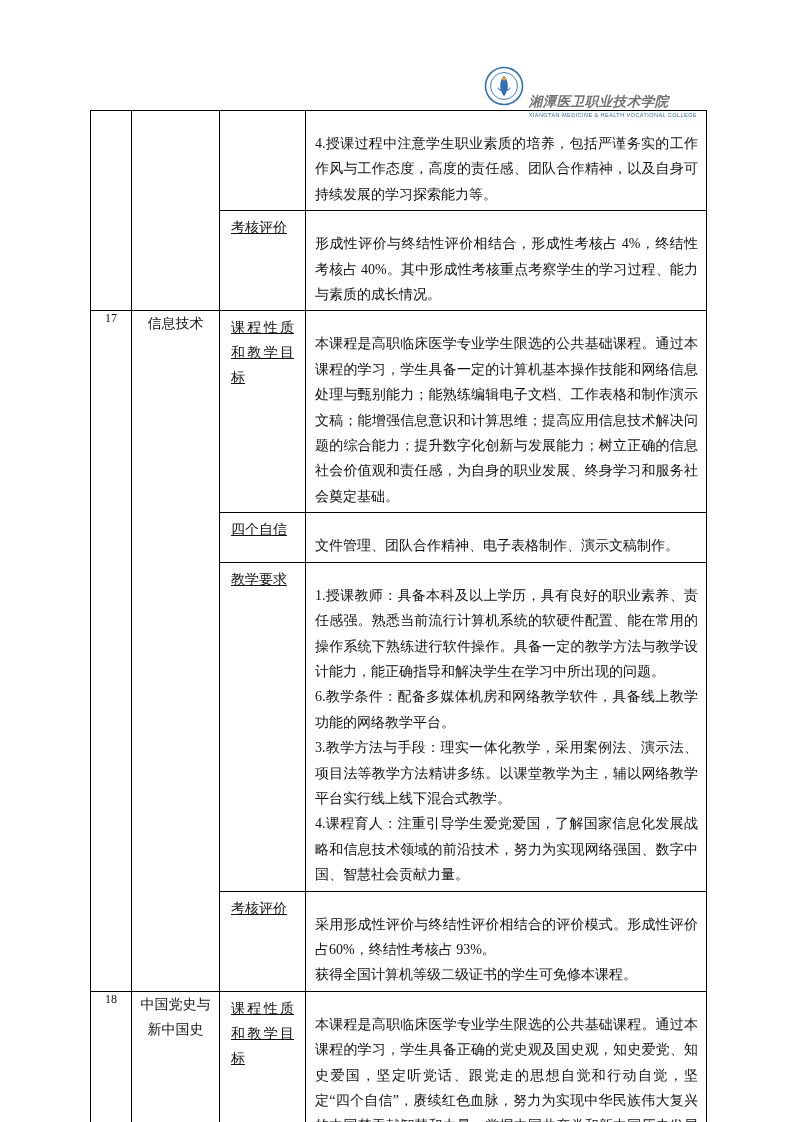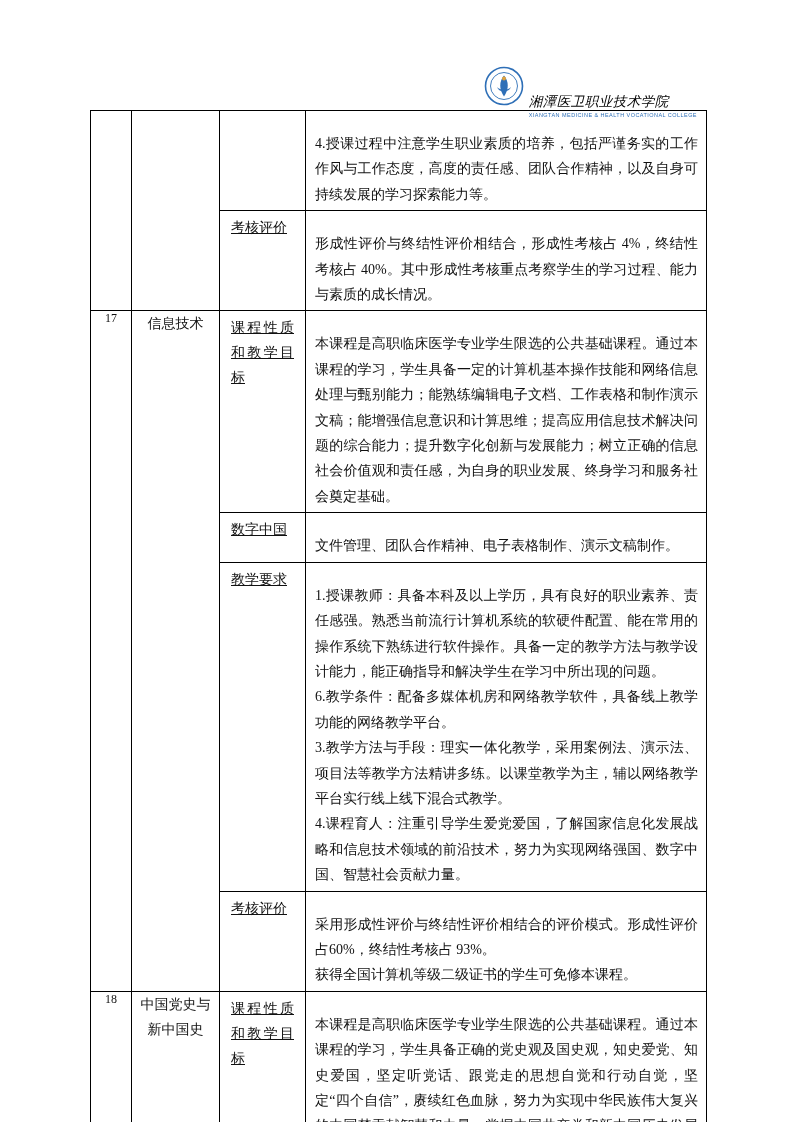--- a/index.html
+++ b/index.html
@@ -19,23 +19,23 @@
     position: absolute;
     top: 54px;
     right: 96px;
     display: flex;
     align-items: center;
     gap: 5px;
   }
   .emblem { display: block; width: 40px; height: 40px; }
   .logo-text { display: flex; flex-direction: column; align-items: flex-start; }
   .logo-title {
-    color: #000000;
+    color: #737373;
     font-size: 13.5px;
-    font-weight: normal;
+    font-weight: bold;
     font-style: italic;
     letter-spacing: 0.5px;
     white-space: nowrap;
     line-height: 17px;
     margin-top: 39px;
   }
   .logo-subtitle {
     color: #2e6fb7;
     font-size: 5.5px;
     font-family: "Liberation Sans", sans-serif;
@@ -141,21 +141,21 @@
         </tr>
         <tr style="height: 151px;">
           <td class="col-id" rowspan="4">17</td>
           <td class="col-course" rowspan="4">信息技术</td>
           <td class="col-label">课程性质和教学目标</td>
           <td class="col-content">
             <div class="para">本课程是高职临床医学专业学生限选的公共基础课程。通过本课程的学习，学生具备一定的计算机基本操作技能和网络信息处理与甄别能力；能熟练编辑电子文档、工作表格和制作演示文稿；能增强信息意识和计算思维；提高应用信息技术解决问题的综合能力；提升数字化创新与发展能力；树立正确的信息社会价值观和责任感，为自身的职业发展、终身学习和服务社会奠定基础。</div>
           </td>
         </tr>
         <tr style="height: 29px;">
-          <td class="col-label">数字中国</td>
+          <td class="col-label">四个自信</td>
           <td class="col-content">
             <div class="para">文件管理、团队合作精神、电子表格制作、演示文稿制作。</div>
           </td>
         </tr>
         <tr style="height: 304px;">
           <td class="col-label">教学要求</td>
           <td class="col-content">
             <div class="para">1.授课教师：具备本科及以上学历，具有良好的职业素养、责任感强。熟悉当前流行计算机系统的软硬件配置、能在常用的操作系统下熟练进行软件操作。具备一定的教学方法与教学设计能力，能正确指导和解决学生在学习中所出现的问题。</div>
             <div class="para">6.教学条件：配备多媒体机房和网络教学软件，具备线上教学功能的网络教学平台。</div>
             <div class="para">3.教学方法与手段：理实一体化教学，采用案例法、演示法、项目法等教学方法精讲多练。以课堂教学为主，辅以网络教学平台实行线上线下混合式教学。</div>

